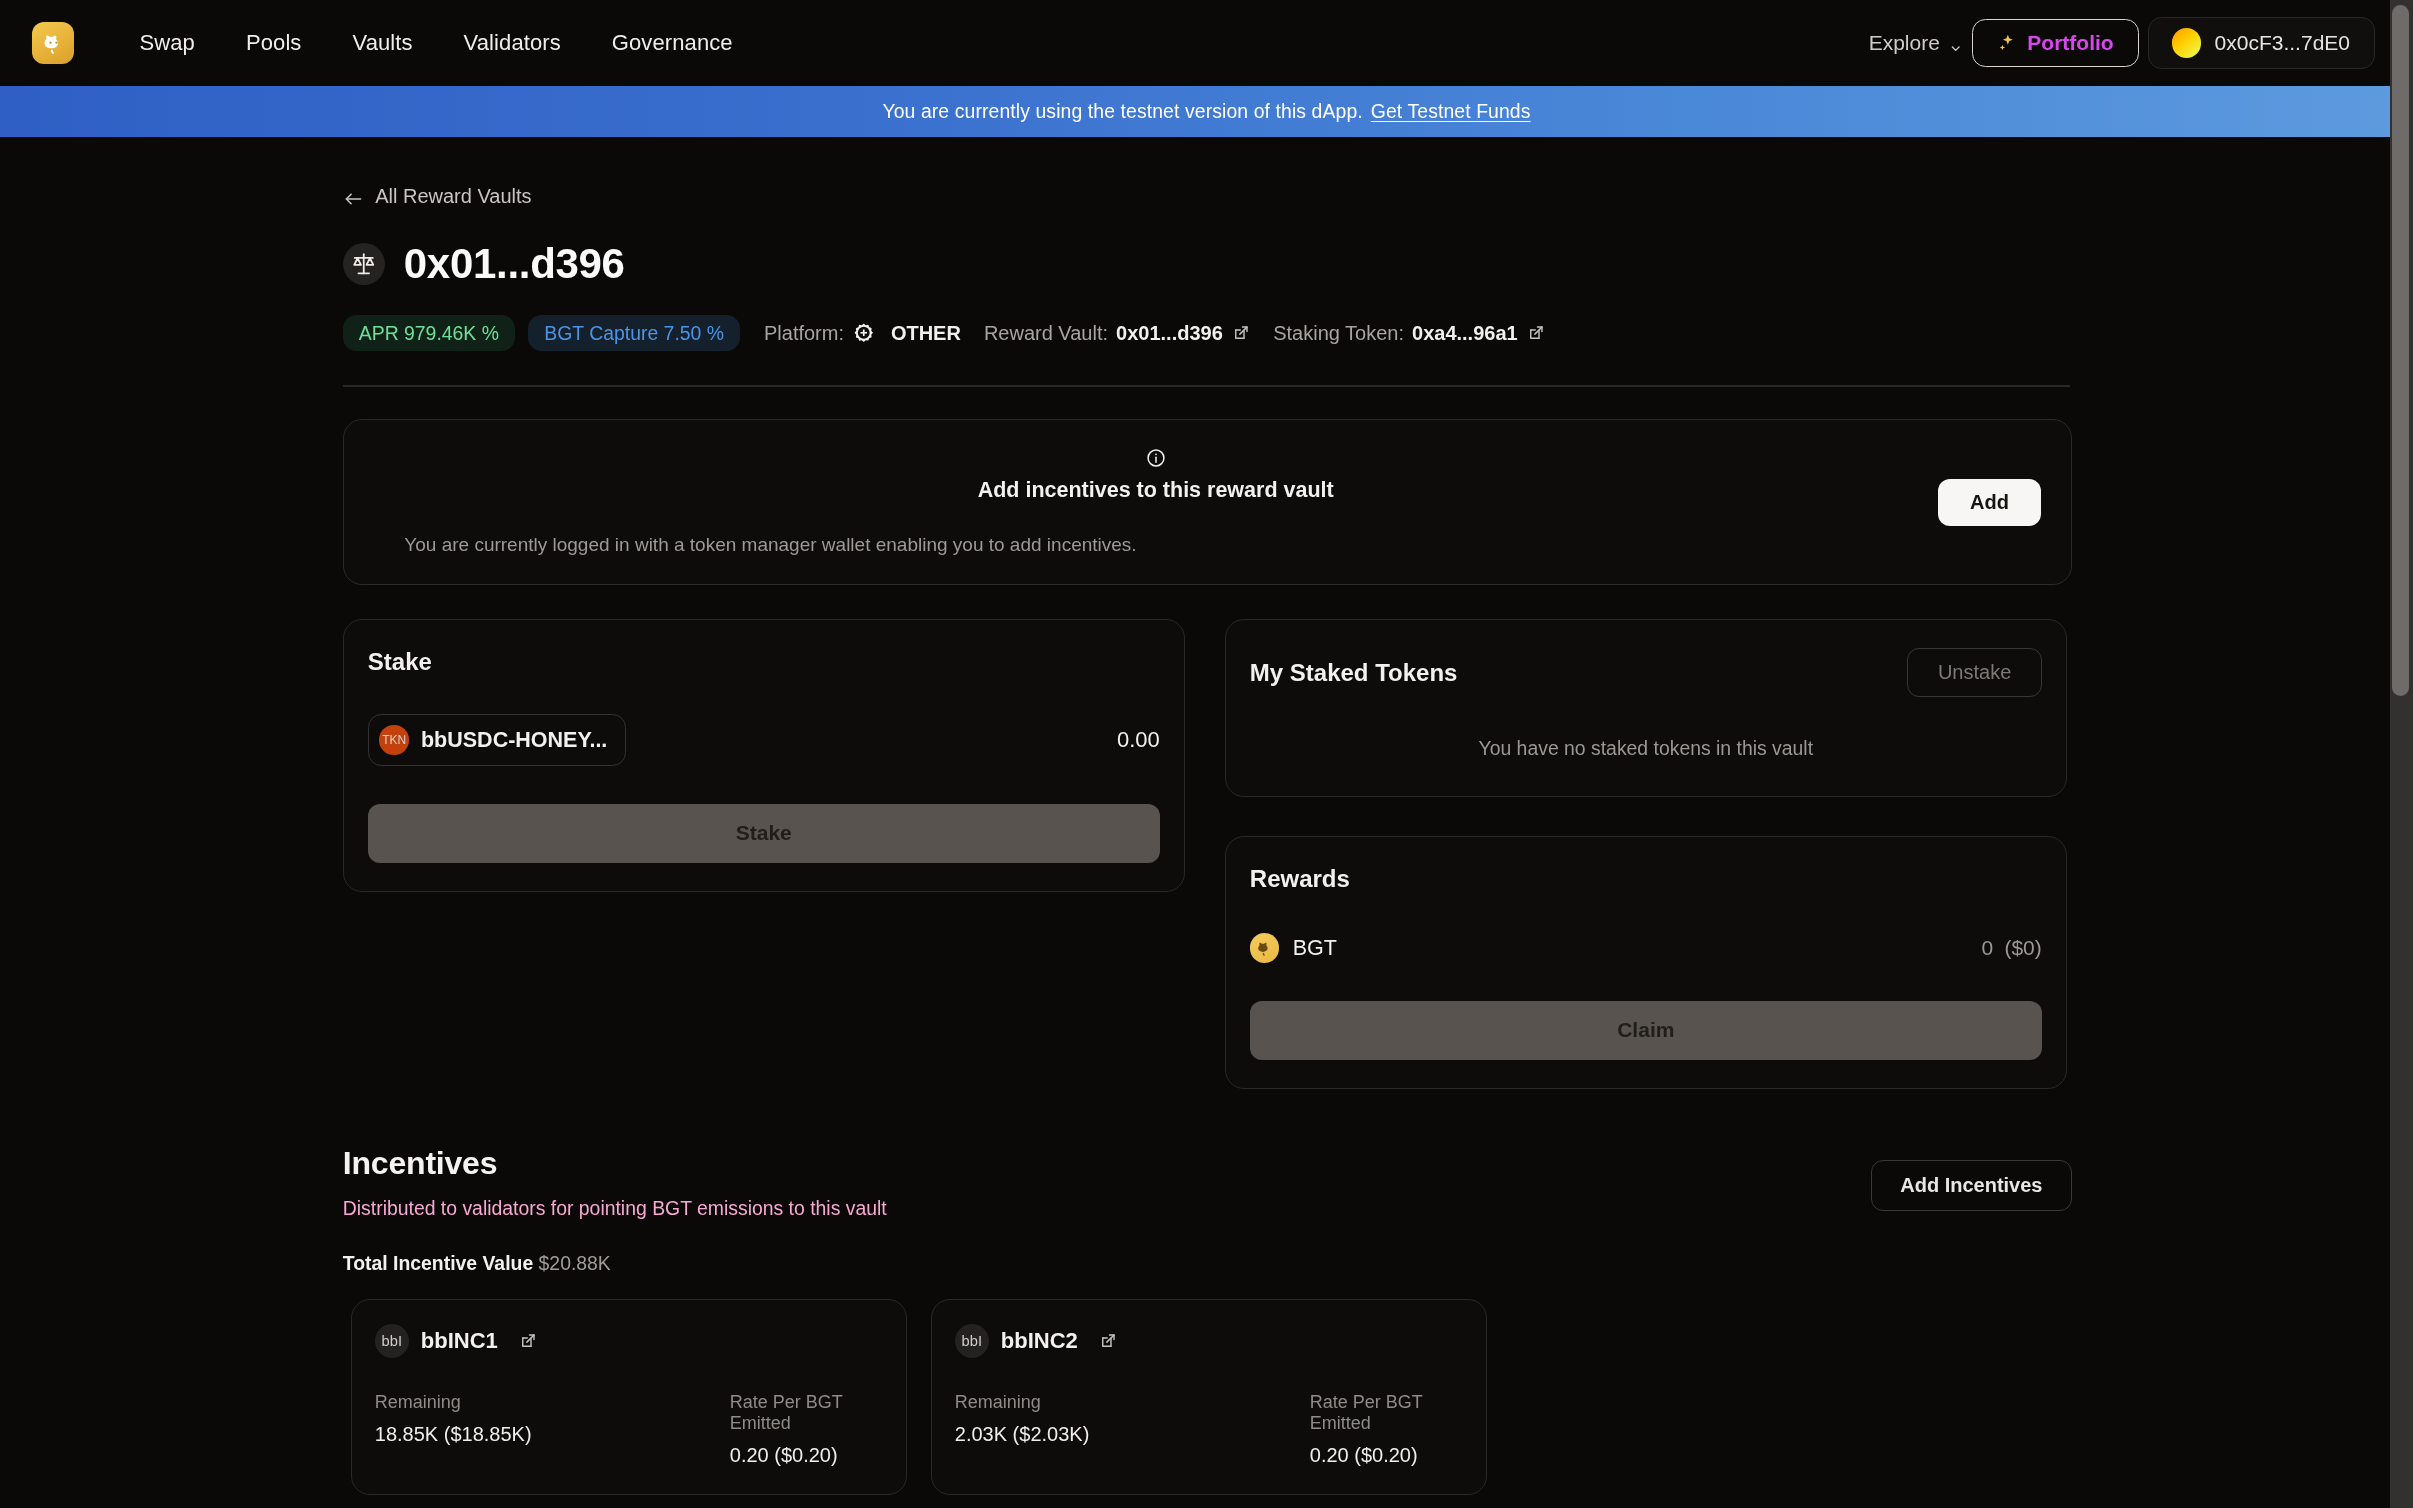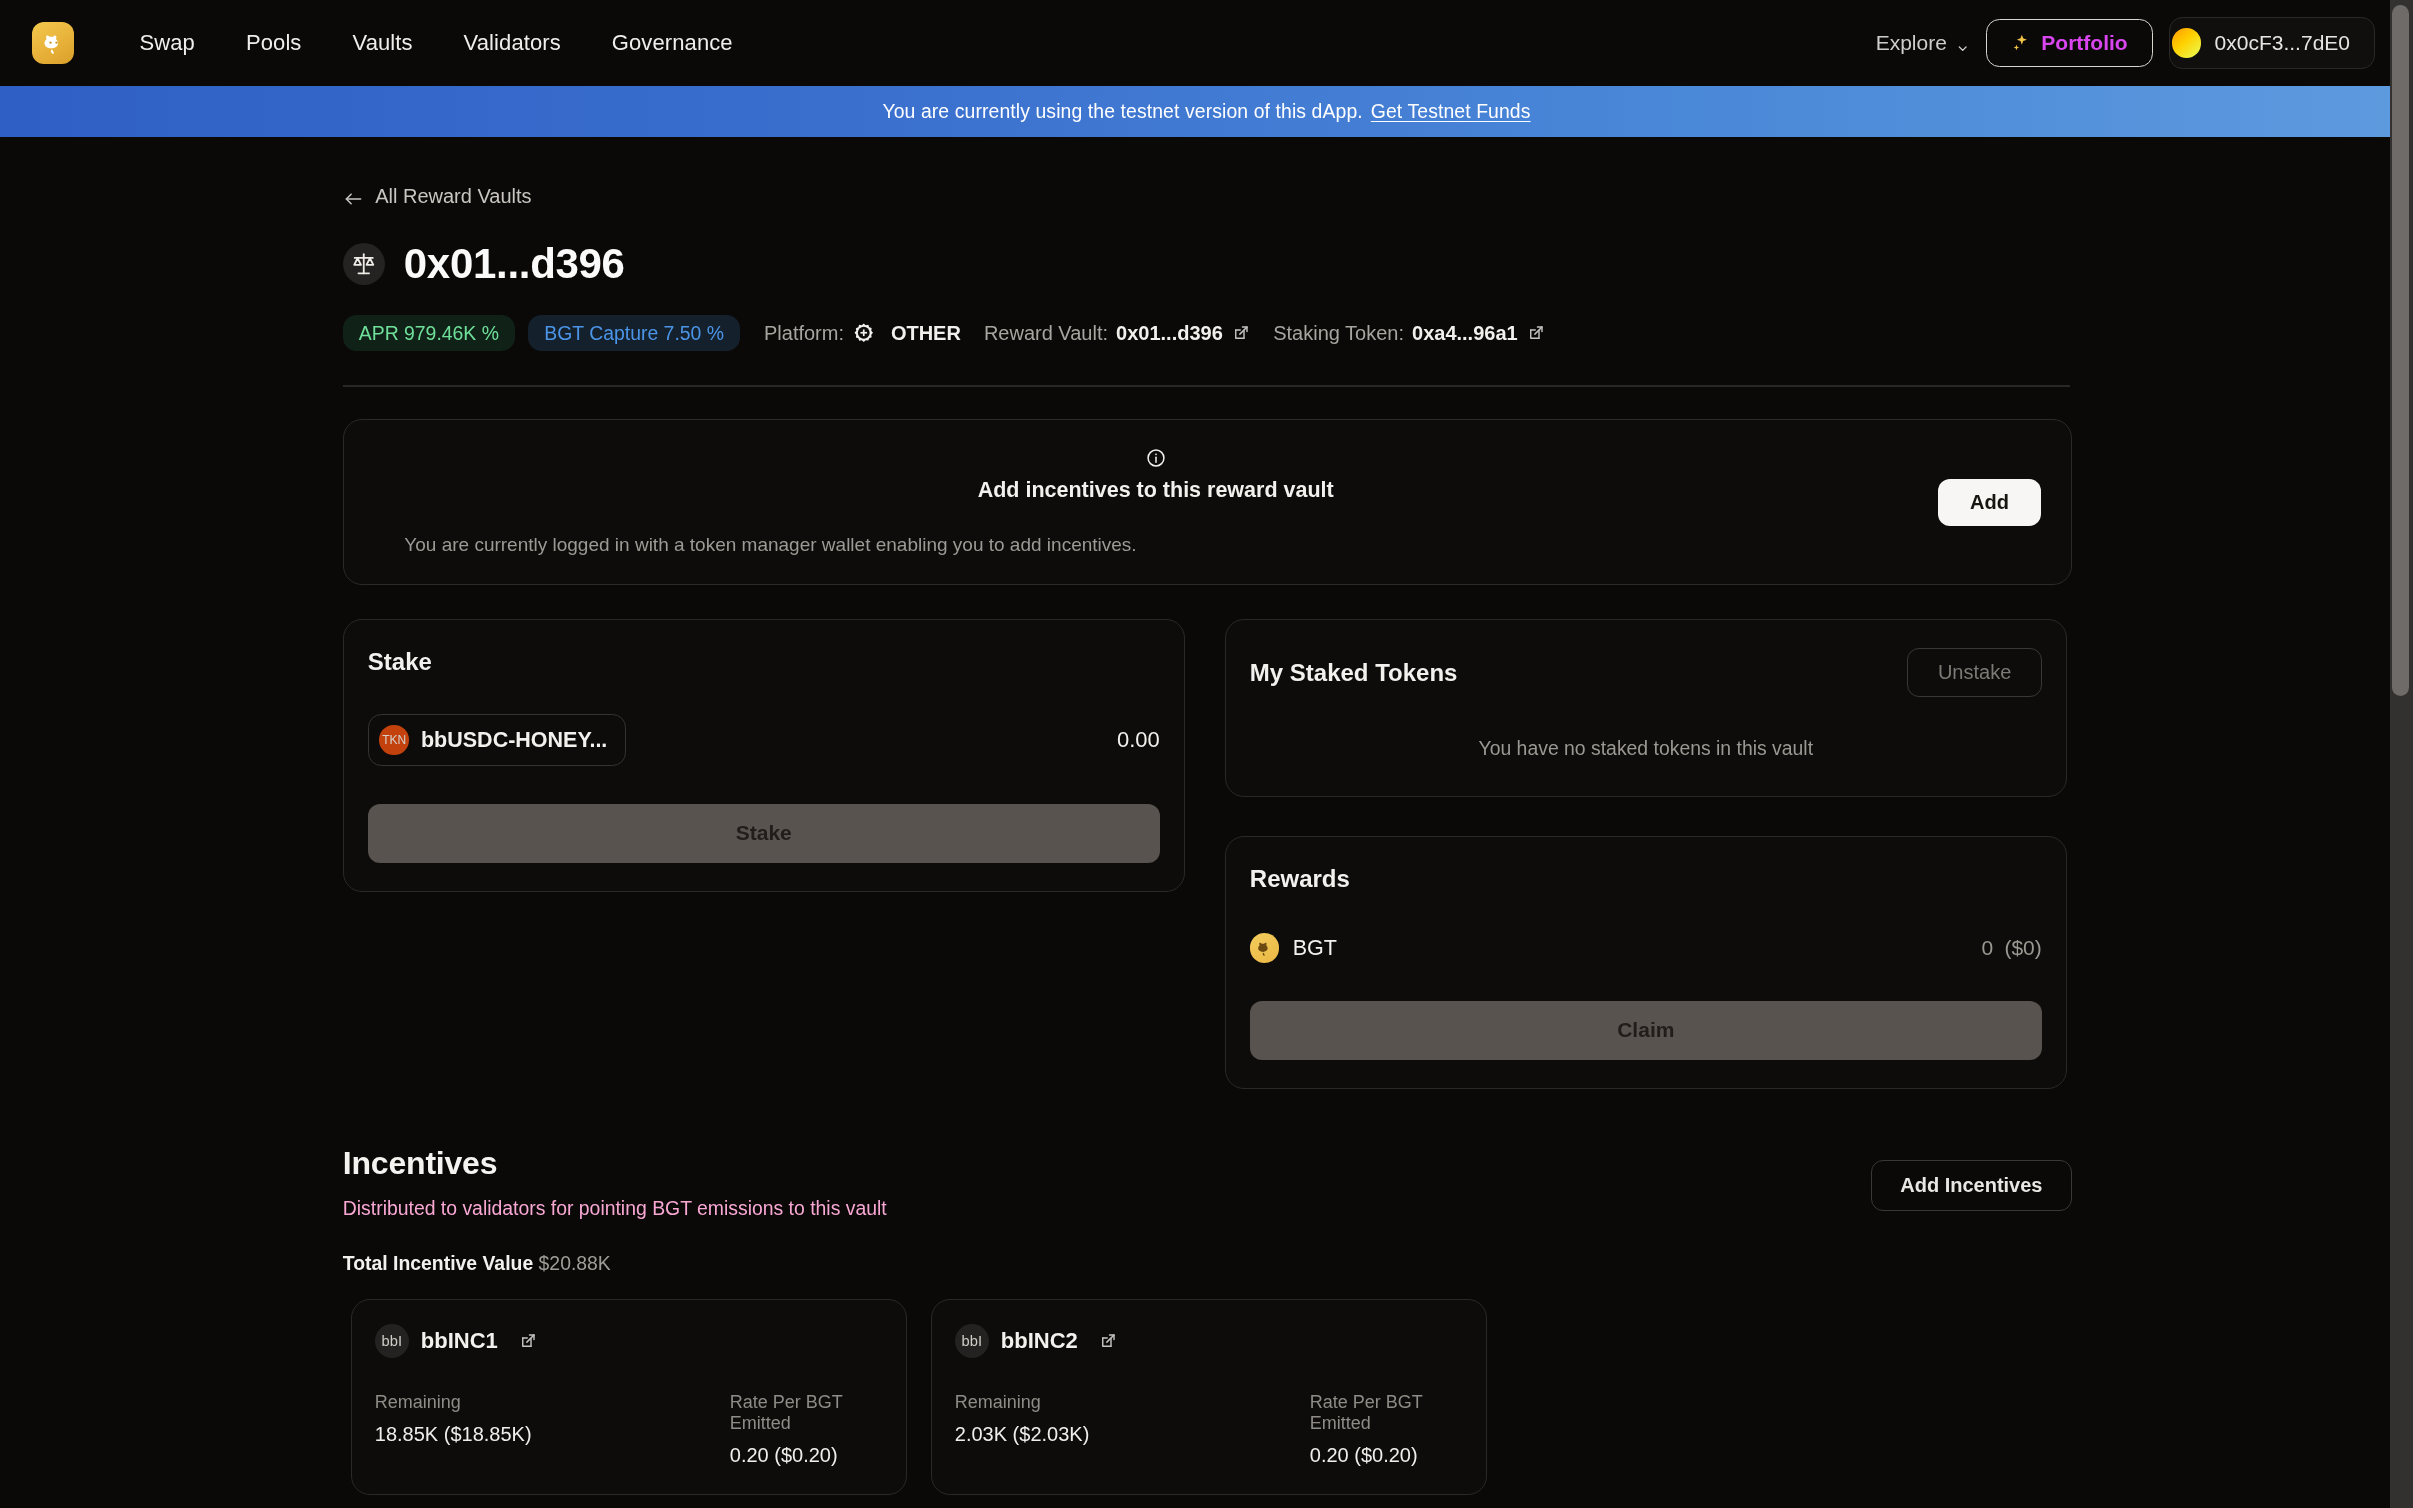--- a/index.html
+++ b/index.html
@@ -26,37 +26,37 @@
     display: flex; align-items: center; justify-content: center;
     margin-right: 40px; flex: 0 0 auto;
   }
   .logo svg { width: 27px; height: 27px; }
   .nav { display: flex; align-items: center; gap: 0px; }
   .nav a {
     color: #f0eeea; font-size: 22px; font-weight: 400;
     text-decoration: none; padding: 0 25.5px; letter-spacing: 0.1px;
     white-space: nowrap;
   }
-  .header-right { margin-left: auto; display: flex; align-items: center; gap: 16px; }
+  .header-right { margin-left: auto; display: flex; align-items: center; gap: 9px; }
   .explore {
     display: flex; align-items: center; gap: 9.4px;
     color: #cfcdc9; font-size: 21px; white-space: nowrap;
   }
   .chev { display: inline-block; width: 13.4px; height: 13.4px; }
   .portfolio-btn {
     display: flex; align-items: center; gap: 10.7px;
     border: 1.3px solid #d9d6d0; border-radius: 13.4px;
     padding: 11.4px 24px; font-size: 21px; font-weight: 700;
     color: #d946ef; white-space: nowrap; background: #0b0908;
   }
   .spark { width: 20px; height: 20px; display:inline-block;}
   .wallet-btn {
     display: flex; align-items: center; gap: 13.4px;
     border: 1.3px solid #2b2927; border-radius: 13.4px;
-    padding: 10px 24px 10px 2px; font-size: 21px;
+    padding: 10px 24px 10px 23px; font-size: 21px;
     color: #e6e4e0; background: #110f0e; white-space: nowrap;
   }
   .wallet-dot {
     width: 29.5px; height: 29.5px; border-radius: 50%;
     background: linear-gradient(140deg,#ff9a00 0%,#ffd000 45%,#e8ff5a 100%);
     flex: 0 0 auto;
   }
 
   
   .banner {

